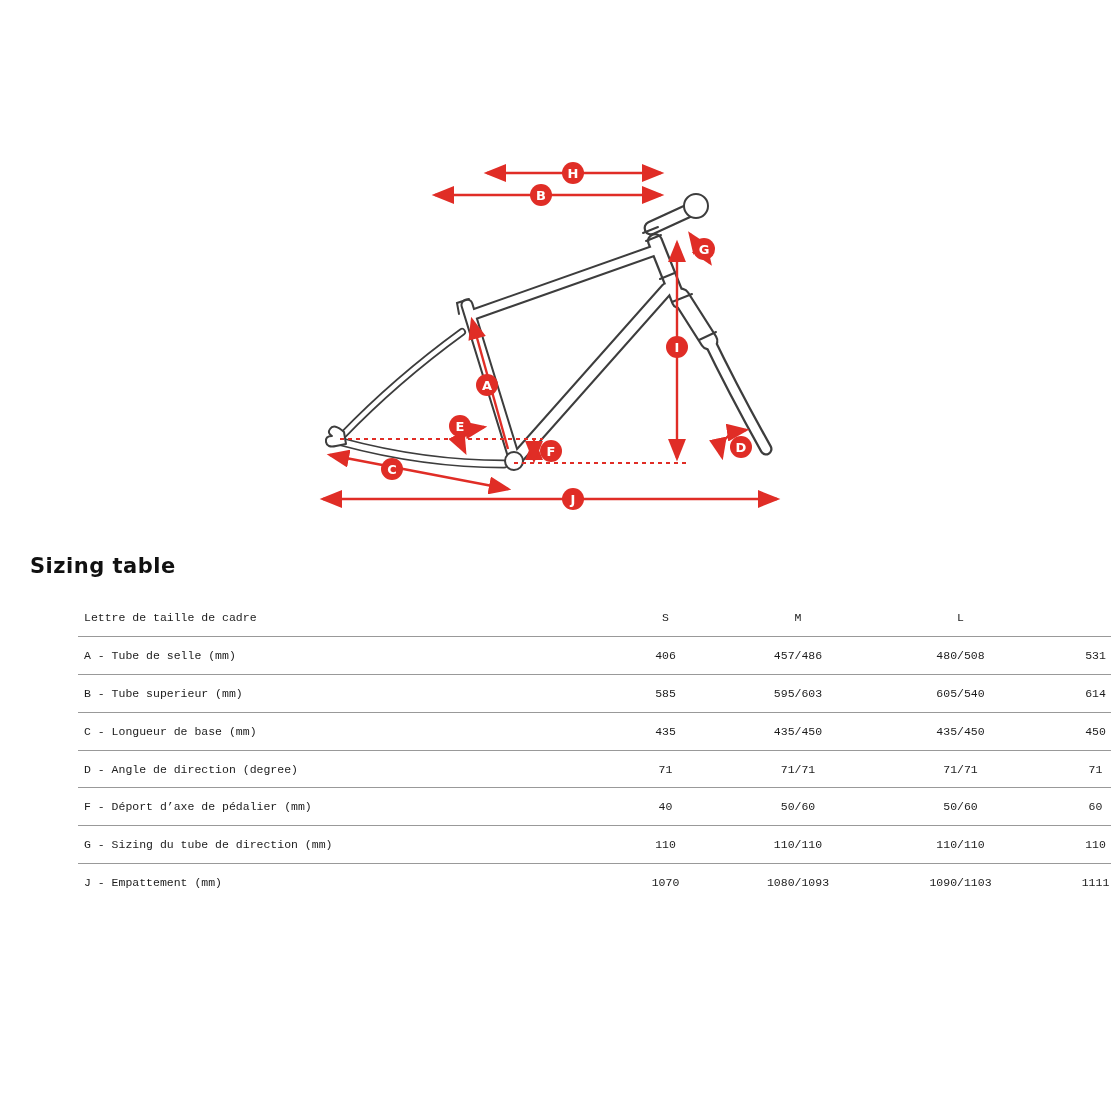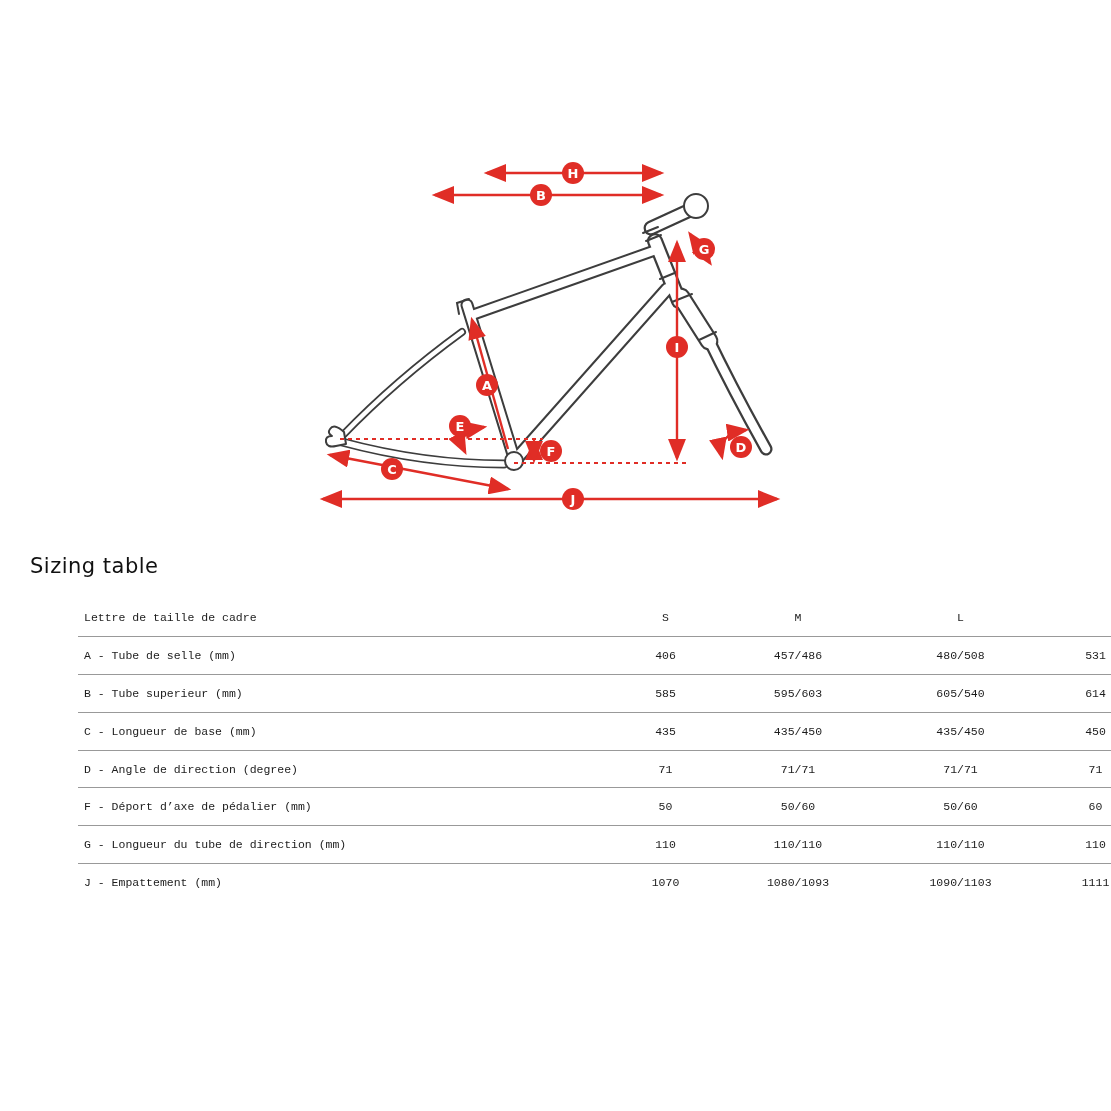--- a/index.html
+++ b/index.html
@@ -3,21 +3,21 @@
 <meta charset="utf-8">
 <style>
   html,body{margin:0;padding:0;background:#ffffff;}
   body{
     width:1111px;height:1111px;position:relative;overflow:hidden;
     font-family:"DejaVu Sans",sans-serif;color:#1c1c1c;
   }
   .diagram-wrap{position:absolute;top:0;left:0;width:1111px;height:545px;}
   .page-title{
     position:absolute;left:30px;top:554px;margin:0;
-    font-family:"DejaVu Sans",sans-serif;font-weight:normal;font-size:21px;
+    font-family:"DejaVu Sans",sans-serif;font-weight:bold;font-size:21px;
     letter-spacing:0.5px;color:#111111;
   }
   .table-wrap{position:absolute;left:30px;top:599px;width:1060px;}
   table.sizing{
     width:100%;border-collapse:collapse;table-layout:fixed;
     font-family:Liberation Mono, monospace;
     font-size:11.5px;color:#1c1c1c;margin-left:48px;
   }
   table.sizing td{
     height:34.9px;border-bottom:1px solid #999999;
@@ -188,27 +188,27 @@
       </tr>
       <tr>
         <td class="lbl">D - Angle de direction (degree)</td>
         <td class="val">71</td>
         <td class="val">71/71</td>
         <td class="val">71/71</td>
         <td class="val">71</td>
       </tr>
       <tr>
         <td class="lbl">F - Déport d’axe de pédalier (mm)</td>
-        <td class="val">50</td>
+        <td class="val">40</td>
         <td class="val">50/60</td>
         <td class="val">50/60</td>
         <td class="val">60</td>
       </tr>
       <tr>
-        <td class="lbl">G - Longueur du tube de direction (mm)</td>
+        <td class="lbl">G - Sizing du tube de direction (mm)</td>
         <td class="val">110</td>
         <td class="val">110/110</td>
         <td class="val">110/110</td>
         <td class="val">110</td>
       </tr>
       <tr>
         <td class="lbl">J - Empattement (mm)</td>
         <td class="val">1070</td>
         <td class="val">1080/1093</td>
         <td class="val">1090/1103</td>

